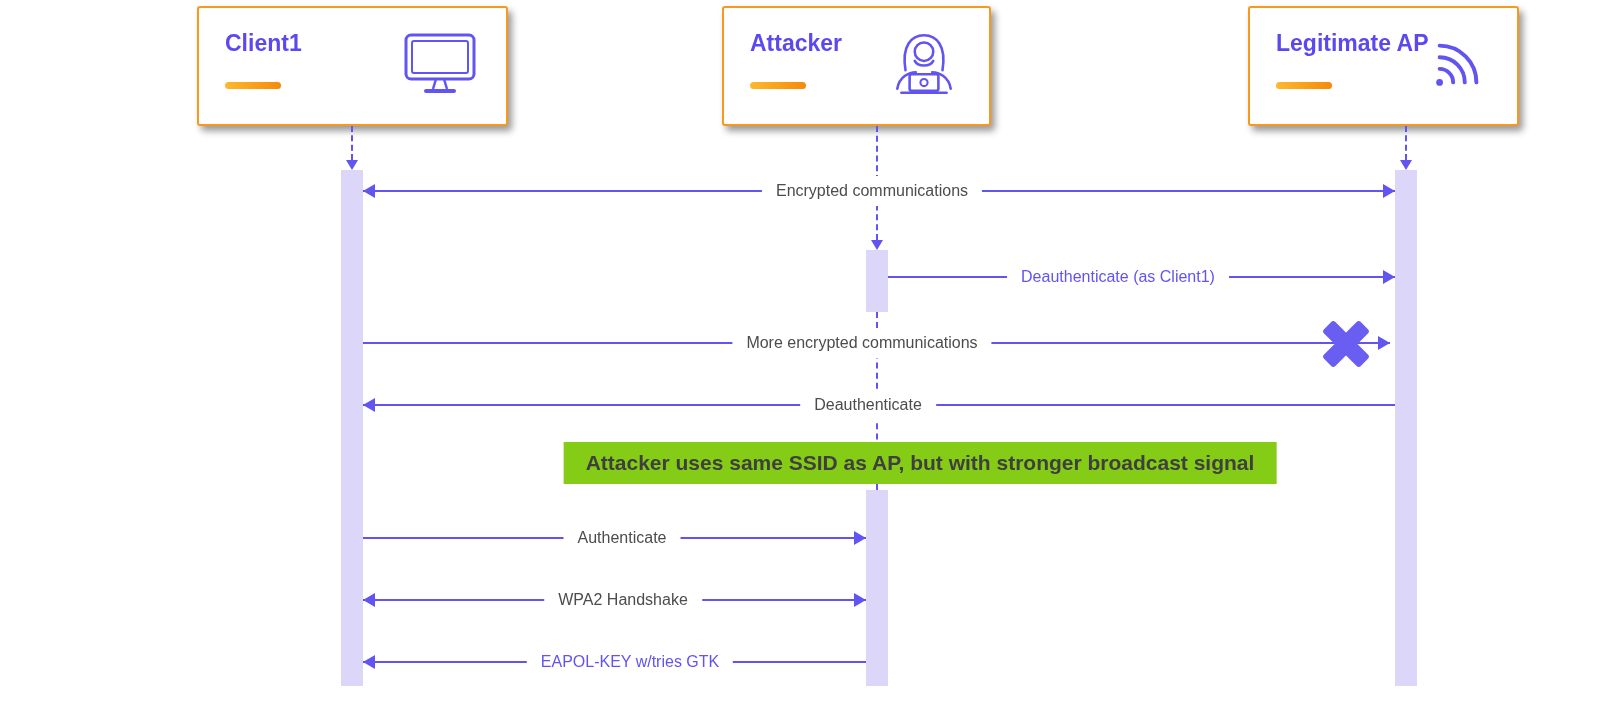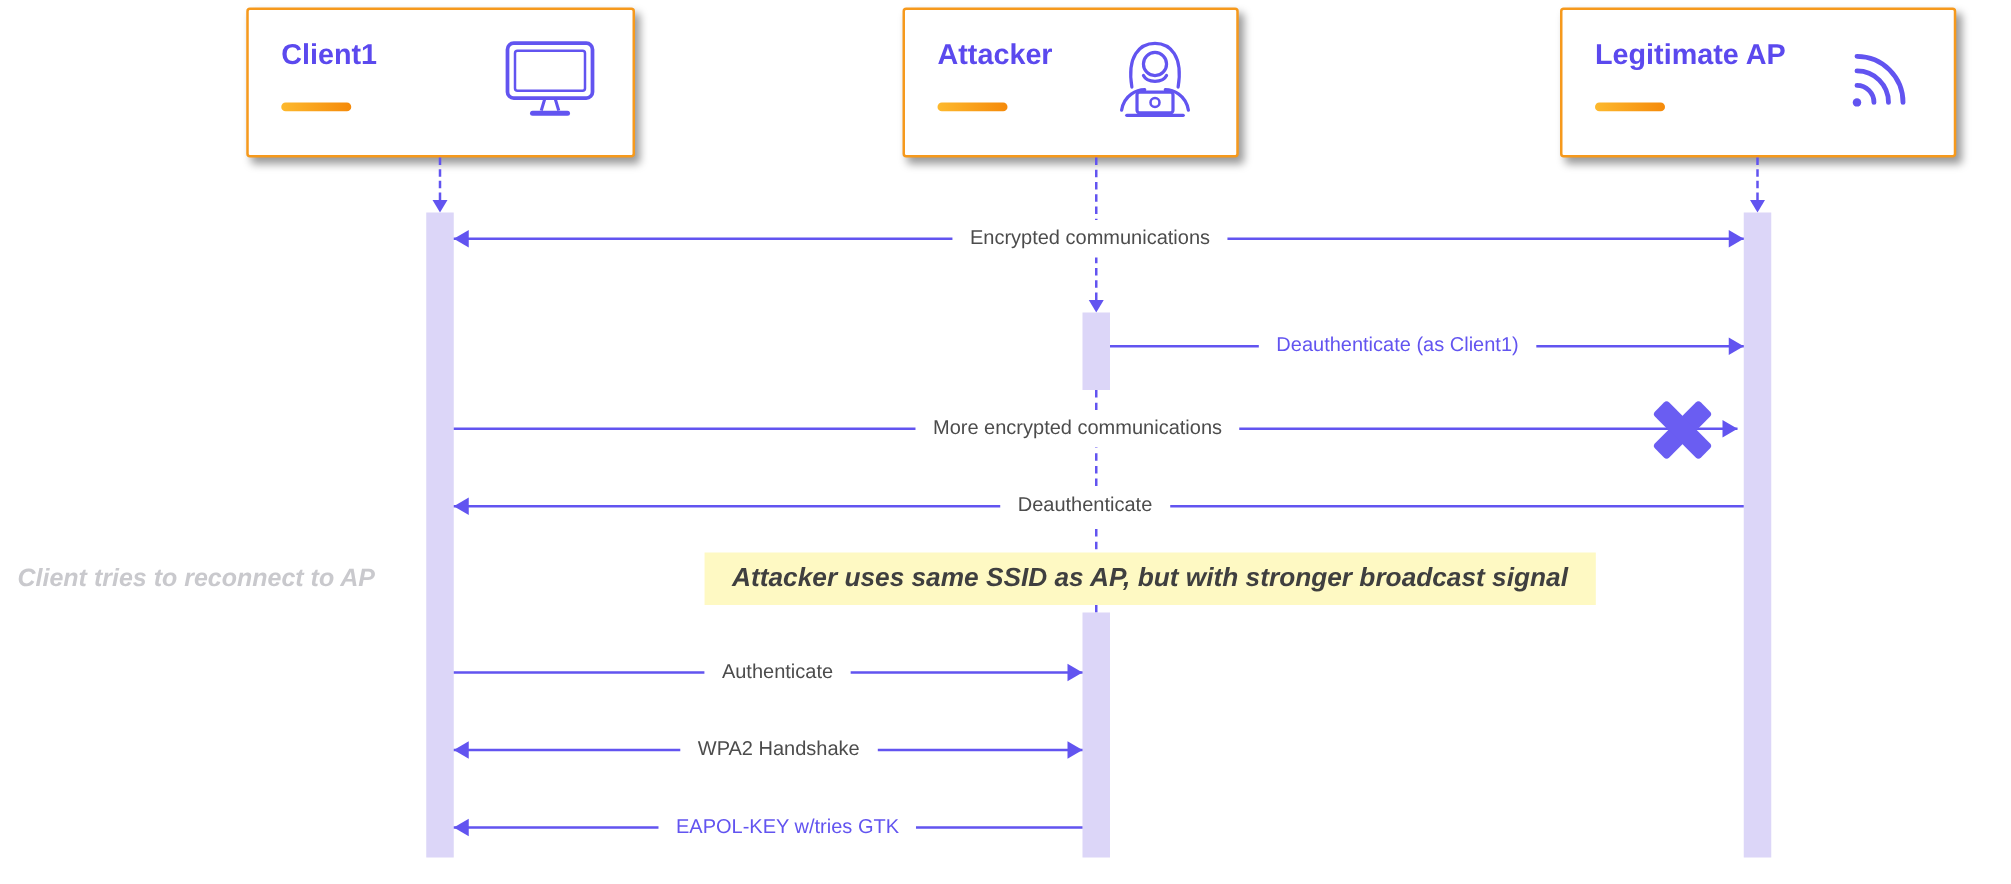--- a/index.html
+++ b/index.html
@@ -32,22 +32,22 @@
   .message{position:absolute;height:0;}
   .msg-line{position:absolute;left:0;right:0;top:-1px;height:2px;background:var(--purple);}
   .ah{position:absolute;width:0;height:0;top:-7px;border-top:7px solid transparent;border-bottom:7px solid transparent;}
   .ah-left{left:0;border-right:12px solid var(--purple);}
   .ah-right{right:0;border-left:12px solid var(--purple);}
   .msg-label{position:absolute;top:0;transform:translate(-50%,-50%);background:#ffffff;
          padding:6px 14px;font-size:16px;color:var(--dark-text);white-space:nowrap;}
   .msg-label.purple{color:var(--purple);}
 
   
-  .note{position:absolute;left:920px;top:463px;transform:translate(-50%,-50%);background:#fef9c3;
-         padding:9px 22px;font-size:21px;font-weight:bold;font-style:italic;color:#3f3f3f;white-space:nowrap;}
+  .note{position:absolute;left:920px;top:463px;transform:translate(-50%,-50%);background:#84cc16;
+         padding:9px 22px;font-size:21px;font-weight:bold;color:#3f3f3f;white-space:nowrap;}
   .side-note{position:absolute;left:14px;top:463px;transform:translateY(-50%);
          font-size:20px;font-weight:bold;font-style:italic;color:var(--side-text);white-space:nowrap;}
 
   .blocked-x{position:absolute;left:1318px;top:316px;}
 </style>
 </head>
 <body>
 
 <div class="diagram">
 
@@ -73,21 +73,21 @@
         <circle cx="36" cy="22" r="9"></circle>
         <path d="M27 31 C30 37 42 37 45 31"></path>
         <path d="M10 58 C12 46 22 42 28 42 M62 58 C60 46 50 42 44 42"></path>
         <rect x="22" y="44" width="28" height="16" rx="2" fill="#ffffff"></rect>
         <circle cx="36" cy="52" r="3.5" stroke-width="2"></circle>
         <path d="M14 62 L58 62"></path>
       </svg>
     </div>
   </div>
 
-  <div class="actor" style="left:1248px;width:317px;">
+  <div class="actor" style="left:1248px;width:271px;">
     <div class="actor-title">Legitimate AP</div>
     <div class="actor-underline"></div>
     <div class="actor-icon">
       <svg width="62" height="62" viewBox="0 0 64 64" fill="none" stroke="#6254f0" stroke-width="4" stroke-linecap="round">
         <circle cx="13" cy="51" r="3.5" fill="#6254f0" stroke="none"></circle>
         <path d="M13 37 A14 14 0 0 1 27 51"></path>
         <path d="M13 25 A26 26 0 0 1 39 51"></path>
         <path d="M13 13 A38 38 0 0 1 51 51"></path>
       </svg>
     </div>
@@ -134,21 +134,20 @@
     </svg>
   </div>
 
   <div class="message" style="top:405px;left:363px;width:1032px;">
     <div class="msg-line"></div>
     <div class="ah ah-left"></div>
     <div class="msg-label" style="left:505px;">Deauthenticate</div>
   </div>
 
   <div class="note">Attacker uses  same SSID as AP,  but with stronger broadcast signal</div>
-  <div class="side-note">Client tries to reconnect to AP</div>
 
   <div class="message" style="top:538px;left:363px;width:503px;">
     <div class="msg-line"></div>
     <div class="ah ah-right"></div>
     <div class="msg-label" style="left:259px;">Authenticate</div>
   </div>
 
   <div class="message" style="top:600px;left:363px;width:503px;">
     <div class="msg-line"></div>
     <div class="ah ah-left"></div>

